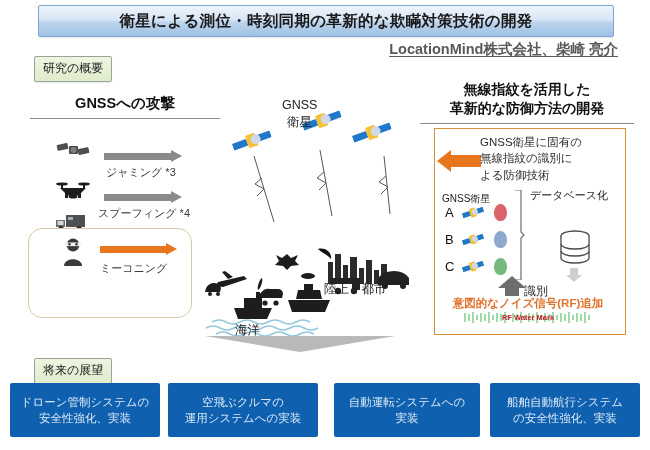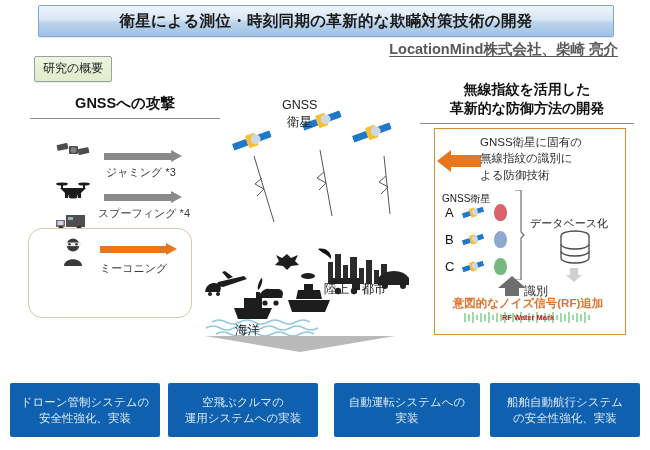--- a/index.html
+++ b/index.html
@@ -129,20 +129,21 @@
 
 <div class="root">
 
   <div class="title-banner">
     <span>衛星による測位・時刻同期の革新的な欺瞞対策技術の開発</span>
   </div>
 
   <div class="author">LocationMind株式会社、柴崎 亮介</div>
 
   <div class="tag" id="tag-overview">研究の概要</div>
+  <div class="tag" id="tag-future">将来の展望</div>
 
   <div class="sec-head" id="head-attack">
     <div>GNSSへの攻撃</div>
     <div class="rule"></div>
   </div>
 
   <svg class="ico" style="left:56px;top:140px;" width="34" height="20" viewBox="0 0 34 20">
     <g fill="#4d4d4d">
       <rect x="13" y="6" width="9" height="8" rx="1"></rect>
       <rect x="1" y="4" width="11" height="6" rx="1" transform="rotate(-12 6 7)"></rect>
@@ -332,21 +333,21 @@
       <rect x="14" y="4" width="8" height="5" fill="#1f78c8"></rect>
     <rect x="8" y="2" width="6" height="9" rx="1" fill="#f5c131"></rect>
       <circle cx="13" cy="6.5" r="3" fill="#cfd8e4"></circle>
   </svg>
   <div class="fp" style="left:494px;top:258px;background:#76b97e;"></div>
 
   <svg class="brace" style="left:513px;top:190px;" width="12" height="90" viewBox="0 0 12 90">
     <path d="M2 0 L8 0 L8 42 L11 45 L8 48 L8 90 L2 90" stroke="#6e6e6e" stroke-width="1.2" fill="none"></path>
   </svg>
 
-  <div class="db-lbl" style="left:530px;top:216px;">データベース化</div>
+  <div class="db-lbl" style="left:530px;top:188px;">データベース化</div>
 
   <svg class="db-cyl" viewBox="0 0 34 34">
     <g stroke="#4a4a4a" stroke-width="1.3" fill="#fff">
       <ellipse cx="17" cy="6" rx="14" ry="5"></ellipse>
       <path d="M3 6 L3 28 a14 5 0 0 0 28 0 L31 6"></path>
       <path d="M3 14 a14 5 0 0 0 28 0"></path>
       <path d="M3 21 a14 5 0 0 0 28 0"></path>
     </g>
   </svg>
 

